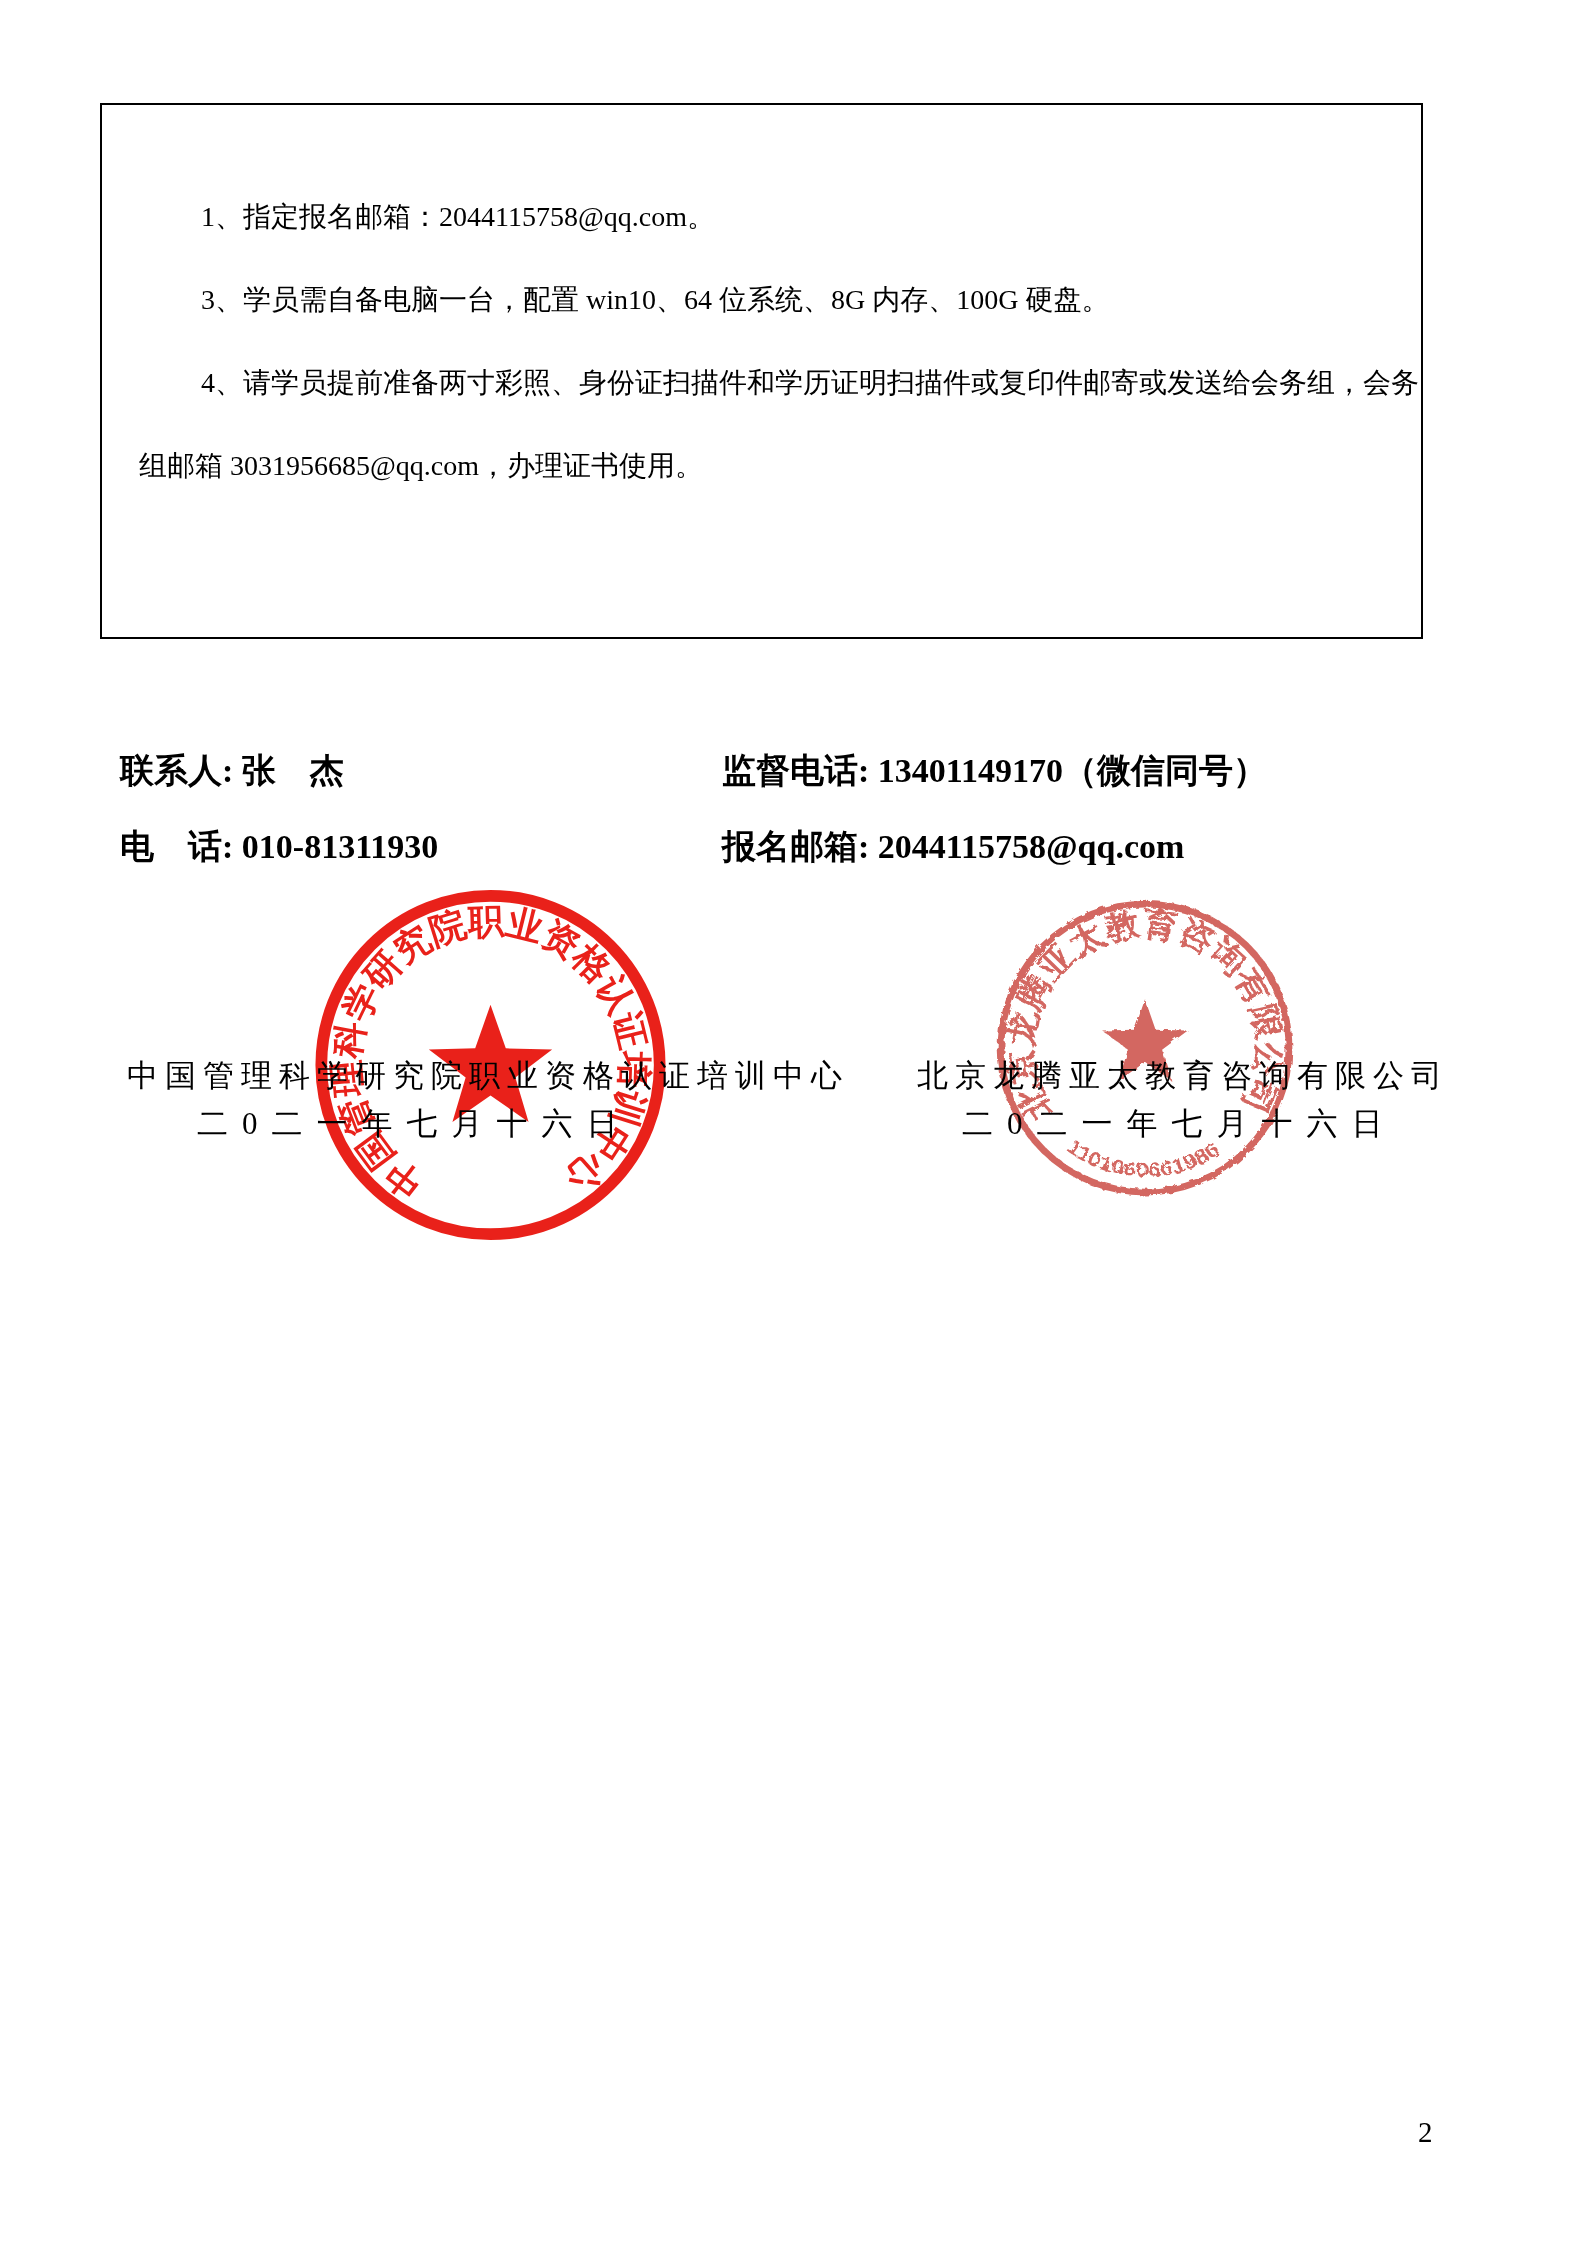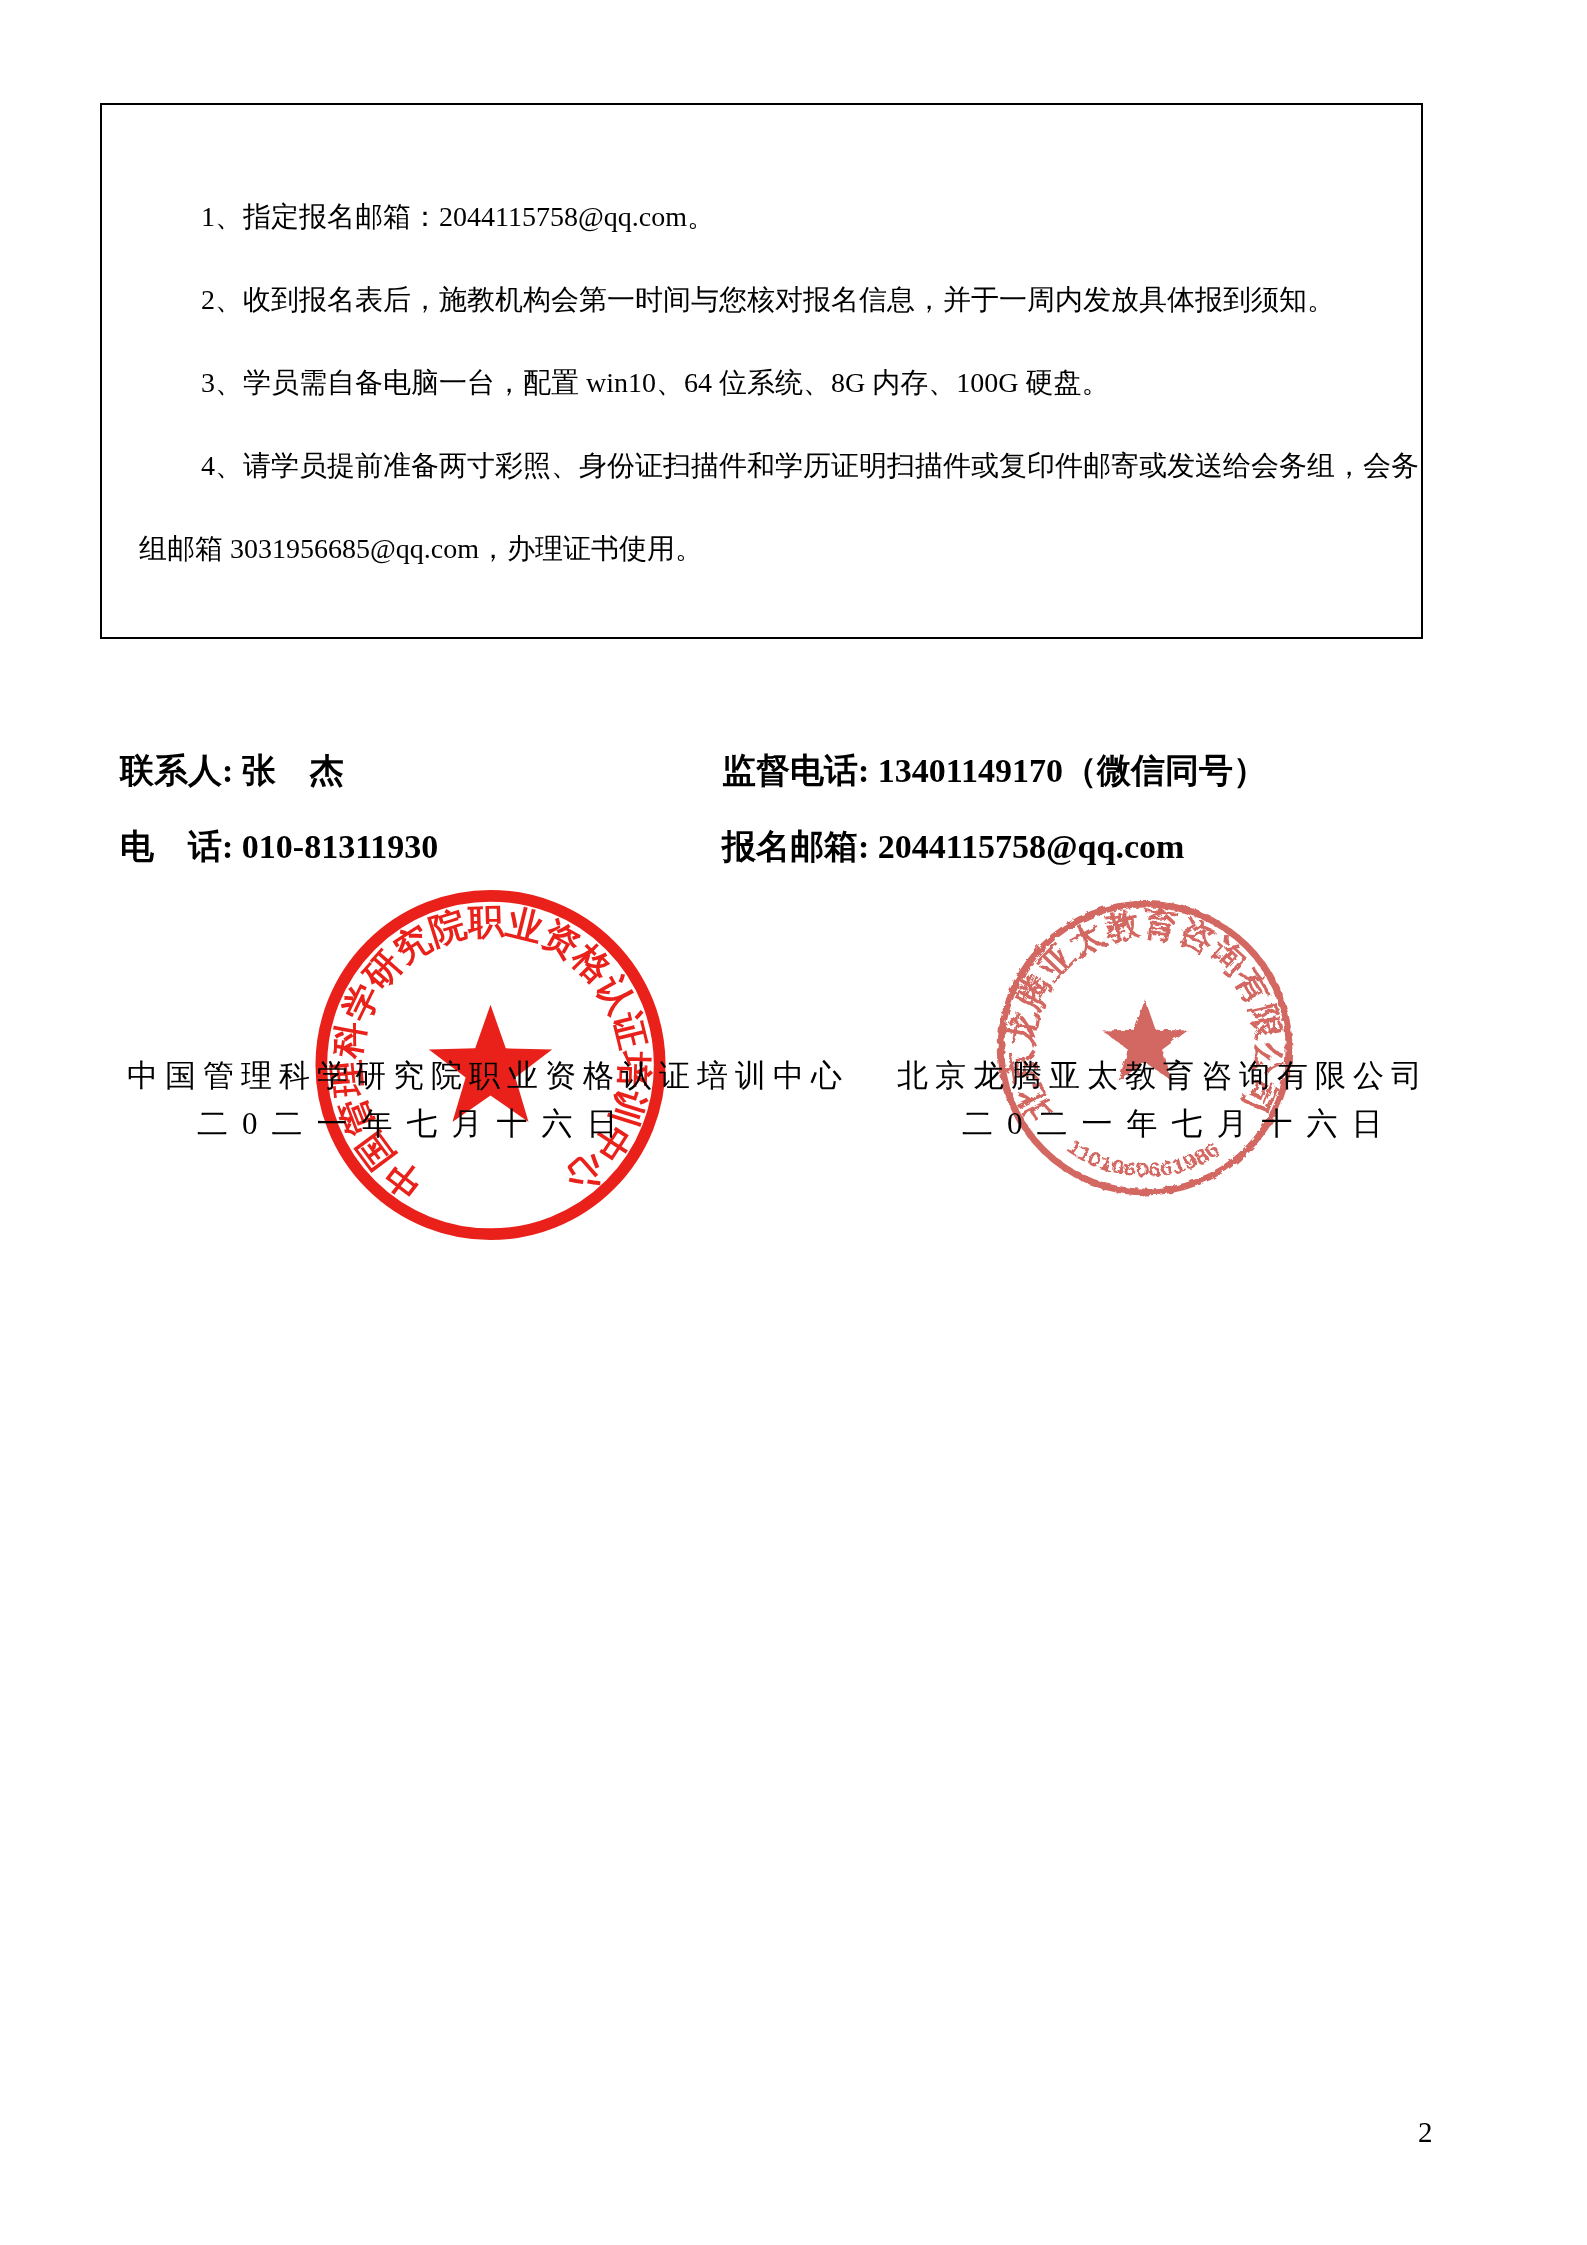--- a/index.html
+++ b/index.html
@@ -42,21 +42,21 @@
   .c-email{left:722px;top:830px;font-family:Liberation Serif, serif;}
   
   .org-name{
     position:absolute;
     font-size:31px;
     letter-spacing:7px;
     line-height:1;
     white-space:nowrap;
   }
   .org-left-name{left:127px;top:1060px;}
-  .org-right-name{left:897px;top:1060px;}
+  .org-right-name{left:917px;top:1060px;}
   .org-date{
     position:absolute;
     font-size:31px;
     letter-spacing:14px;
     line-height:1;
     white-space:nowrap;
   }
   .date-left{left:197px;top:1108px;}
   .date-right{left:962px;top:1108px;}
   
@@ -83,21 +83,20 @@
     line-height:1;
   }
 </style>
 </head>
 <body>
 
 <div class="page">
 
   <div class="notice-box">
     <p class="notice-line indent">1、指定报名邮箱：2044115758@qq.com。</p>
-    <p class="notice-line indent">2、收到报名表后，施教机构会第一时间与您核对报名信息，并于一周内发放具体报到须知。</p>
     <p class="notice-line indent">3、学员需自备电脑一台，配置 win10、64 位系统、8G 内存、100G 硬盘。</p>
     <p class="notice-line indent">4、请学员提前准备两寸彩照、身份证扫描件和学历证明扫描件或复印件邮寄或发送给会务组，会务</p>
     <p class="notice-line">组邮箱 3031956685@qq.com，办理证书使用。</p>
   </div>
 
   <div class="contact-cell c-person">联系人: 张　杰</div>
   <div class="contact-cell c-supervise">监督电话: 13401149170（微信同号）</div>
   <div class="contact-cell c-phone">电　话: 010-81311930</div>
   <div class="contact-cell c-email">报名邮箱: 2044115758@qq.com</div>
 

